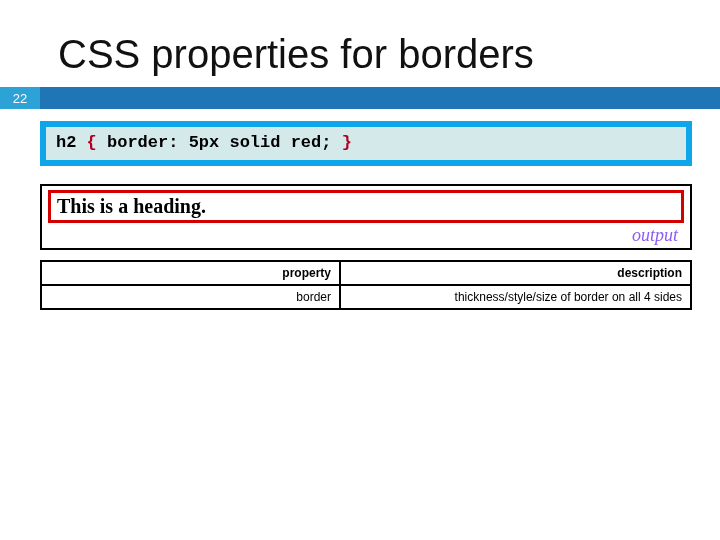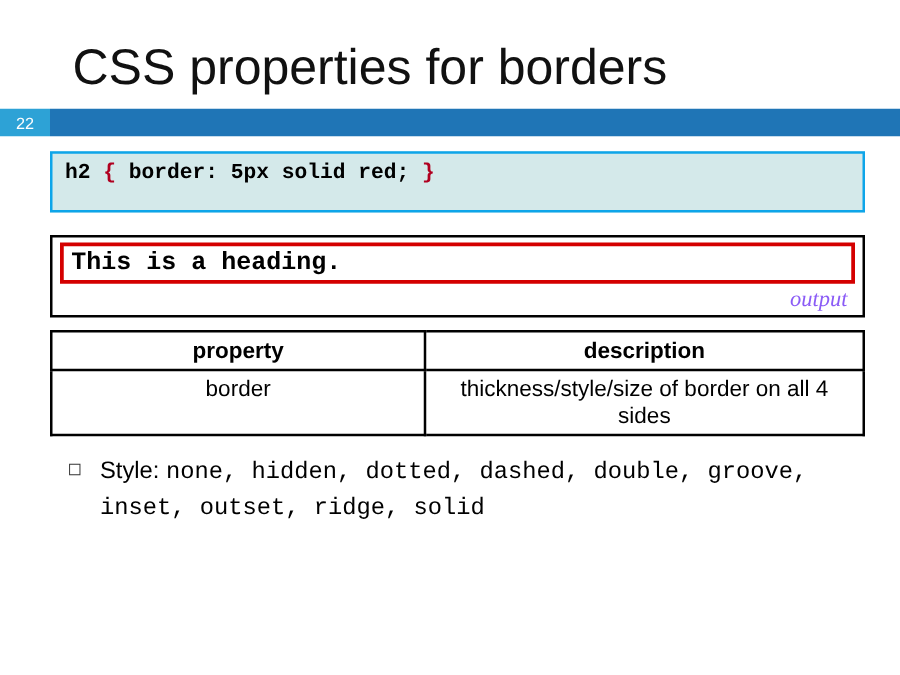--- a/index.html
+++ b/index.html
@@ -33,23 +33,23 @@
     justify-content: center;
   }
   .barfill {
     background: #1f75b6;
     flex: 1;
   }
   .content {
     padding: 12px 28px 0 40px;
   }
   .codebox {
-    border: 2px solid #0ea5e9;
+    border: 6px solid #0ea5e9;
     background: #d4e9ea;
-    padding: 6px 10px 20px 10px;
+    padding: 6px 10px 8px 10px;
     position: relative;
   }
   .codeline {
     font-family: "Courier New", monospace;
     font-size: 17px;
     font-weight: bold;
   }
   .codeline .decl { color: #000; }
   .codeline .brace { color: #b00020; }
   .taglabel {
@@ -60,43 +60,43 @@
     font-size: 18px;
     margin-top: -2px;
   }
   .outputbox {
     border: 2px solid #000;
     margin-top: 18px;
     padding: 4px 6px 2px 6px;
   }
   .heading-demo {
     border: 3px solid #d40000;
-    font-family: Liberation Mono, monospace;
+    font-family: Liberation Serif, serif;
     font-weight: bold;
     font-size: 20px;
     padding: 2px 6px;
   }
   .outputlabel {
     font-style: italic;
     font-family: Georgia, serif;
     color: #8b5cf6;
     text-align: right;
     font-size: 18px;
     margin-top: 2px;
     padding-right: 6px;
   }
   table.propt {
     border-collapse: collapse;
     width: 100%;
     margin-top: 10px;
   }
   table.propt th, table.propt td {
     border: 2px solid #000;
-    text-align: center;
-    font-size: 18px;
+    text-align: right;
+    font-size: 12px;
     padding: 4px 8px;
     vertical-align: top;
     background: #fff;
     margin-top: 29px;
   }
   table.propt th { font-weight: bold; }
   .bullets {
     margin-top: 14px;
     padding-left: 14px;
   }
@@ -151,18 +151,15 @@
       <th>description</th>
     </tr>
     <tr>
       <td>border</td>
       <td>thickness/style/size of border on all 4 sides</td>
     </tr>
   </tbody>
     </table>
 
   <ul class="bullets">
-    <li>
-      <span>Style: </span><span class="mono">none, hidden, dotted, dashed, double, groove, inset, outset, ridge, solid</span>
-    </li>
   </ul>
 
 </div>
 
 </body></html>

